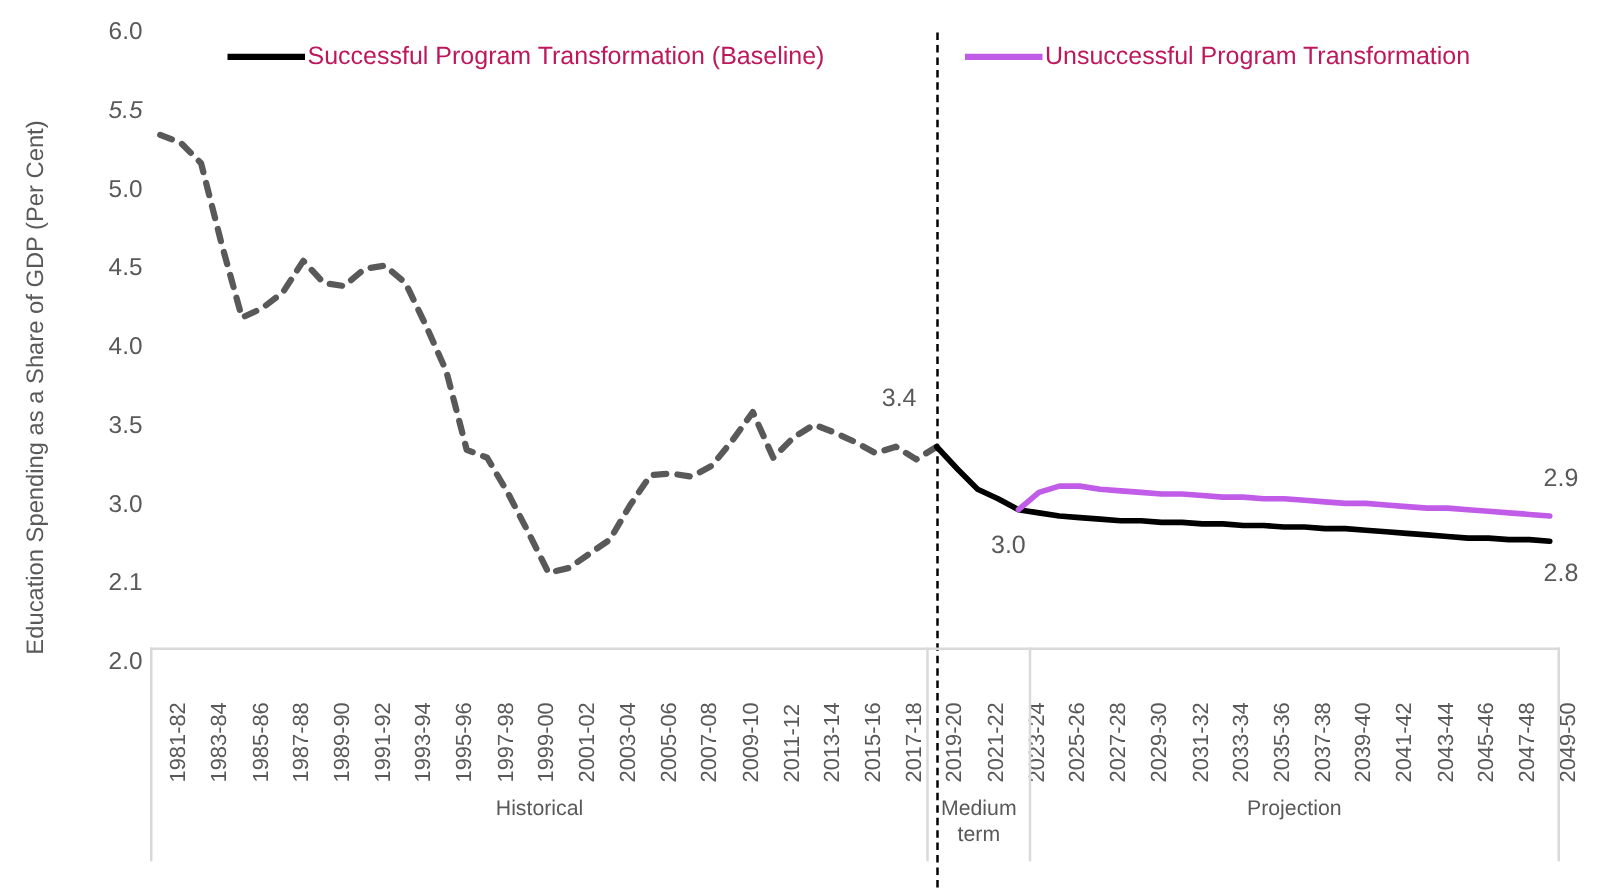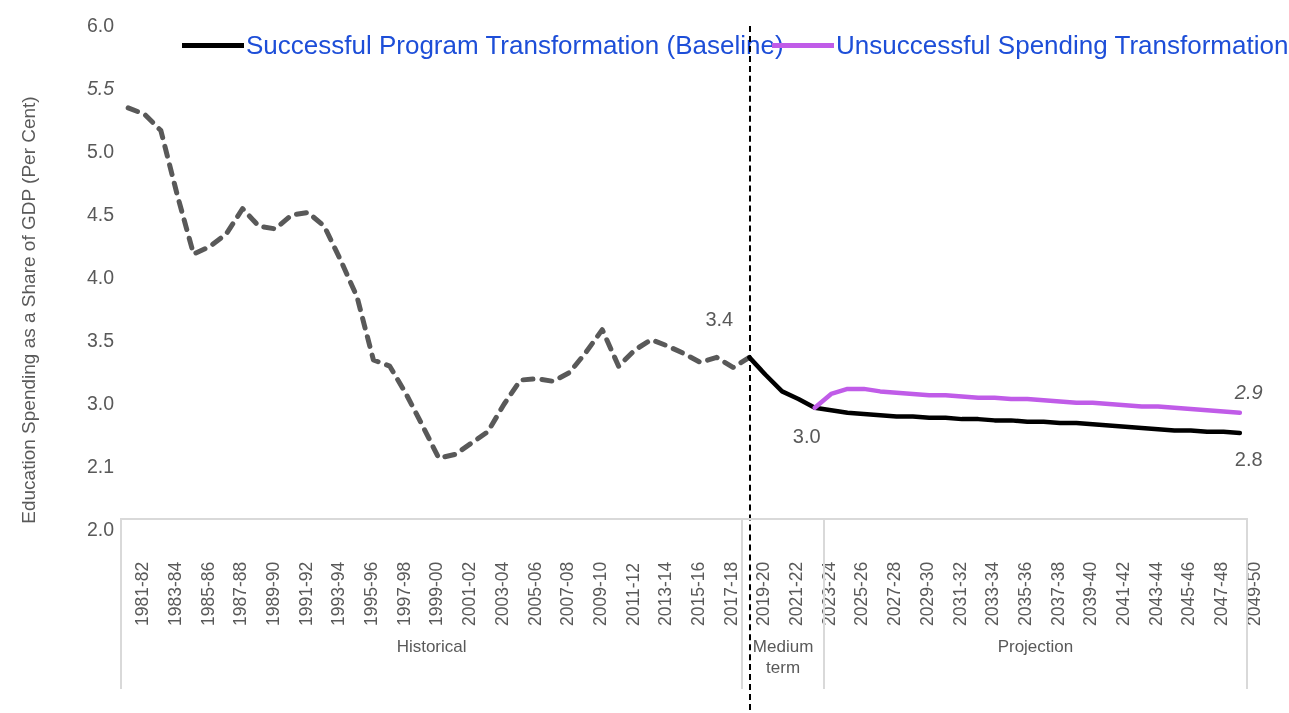--- a/index.html
+++ b/index.html
@@ -49,22 +49,22 @@
   }
   .legend-swatch.baseline {
     border-top-width: 5px;
     border-top-color: #000000;
   }
   .legend-swatch.unsuccessful {
     border-top-width: 5px;
     border-top-color: #c05ce8;
   }
   .legend-label {
-    font-size: 26px;
-    color: #1d4ed8;
+    font-size: 20px;
+    color: #be185d;
     white-space: nowrap;
     line-height: 1;
   }
 
   
   .y-axis-title {
     position: absolute;
     left: 0px;
     top: 0px;
     width: 600px;
@@ -186,21 +186,21 @@
 
 <div id="chart-root">
 
   <div class="legend">
     <div class="legend-entry baseline">
       <span class="legend-swatch baseline"></span>
       <span class="legend-label">Successful Program Transformation (Baseline)</span>
     </div>
     <div class="legend-entry unsuccessful">
       <span class="legend-swatch unsuccessful"></span>
-      <span class="legend-label">Unsuccessful Spending Transformation</span>
+      <span class="legend-label">Unsuccessful Program Transformation</span>
     </div>
   </div>
 
   <div class="y-axis-title">Education Spending as a Share of GDP (Per Cent)</div>
 
   <div class="y-ticks" id="y-ticks">
       <div class="y-tick" style="top: 26px;">6.0</div>
       <div class="y-tick" style="top: 89px; font-style: italic;">5.5</div>
       <div class="y-tick" style="top: 152px;">5.0</div>
       <div class="y-tick" style="top: 215px;">4.5</div>
@@ -216,21 +216,21 @@
         <polyline points="8.17,81.90 24.52,88.20 40.87,104.58 57.22,168.84 73.57,228.06 89.91,220.50 106.26,207.90 122.61,182.70 138.96,200.34 155.30,202.86 171.65,189.00 188.00,186.48 204.35,200.34 220.70,234.36 237.04,270.90 253.39,333.90 269.74,340.20 286.09,367.92 302.43,399.42 318.78,432.18 335.13,428.40 351.48,417.06 367.83,405.72 384.17,378.00 400.52,354.06 416.87,352.80 433.22,355.32 449.57,346.50 465.91,326.34 482.26,303.66 498.61,340.20 514.96,323.82 531.30,313.74 547.65,320.04 564.00,327.60 580.35,336.42 596.70,331.38 613.04,341.46 629.39,331.38" fill="none" stroke="#595959" stroke-width="5" stroke-linecap="round" stroke-linejoin="round" stroke-dasharray="10 9"></polyline>
         <polyline points="629.39,331.38 645.74,349.02 662.09,365.40 678.43,372.96 694.78,381.78 711.13,384.30 727.48,386.82 743.83,388.08 760.17,389.34 776.52,390.60 792.87,390.60 809.22,391.86 825.57,391.86 841.91,393.12 858.26,393.12 874.61,394.38 890.96,394.38 907.30,395.64 923.65,395.64 940.00,396.90 956.35,396.90 972.70,398.16 989.04,399.42 1005.39,400.68 1021.74,401.94 1038.09,403.20 1054.43,404.46 1070.78,404.46 1087.13,405.72 1103.48,405.72 1119.83,406.98" fill="none" stroke="#000000" stroke-width="4.5" stroke-linecap="round" stroke-linejoin="round"></polyline>
         <polyline points="694.78,381.78 711.13,367.92 727.48,362.88 743.83,362.88 760.17,365.40 776.52,366.66 792.87,367.92 809.22,369.18 825.57,369.18 841.91,370.44 858.26,371.70 874.61,371.70 890.96,372.96 907.30,372.96 923.65,374.22 940.00,375.48 956.35,376.74 972.70,376.74 989.04,378.00 1005.39,379.26 1021.74,380.52 1038.09,380.52 1054.43,381.78 1070.78,383.04 1087.13,384.30 1103.48,385.56 1119.83,386.82" fill="none" stroke="#c05ce8" stroke-width="4.5" stroke-linecap="round" stroke-linejoin="round"></polyline>
       </svg>
   </div>
 
   <div class="divider" id="divider-line" style="left: 749.391px; height: 684px;"></div>
 
   <div class="point-label" id="lbl-34" style="left: 705.391px; top: 309.38px;">3.4</div>
   <div class="point-label" id="lbl-30" style="left: 792.783px; top: 425.78px;">3.0</div>
-  <div class="point-label" id="lbl-29" style="left: 1234.83px; top: 382px; font-style: italic;">2.9</div>
+  <div class="point-label" id="lbl-29" style="left: 1234.83px; top: 373px;">2.9</div>
   <div class="point-label" id="lbl-28" style="left: 1234.83px; top: 448.98px;">2.8</div>
 
   <div class="x-ticks" id="x-ticks">
       <div class="x-tick" style="left: 14.1739px; transform: rotate(-90deg) translate(-104px, 0px);">1981-82</div>
       <div class="x-tick" style="left: 46.8696px; transform: rotate(-90deg) translate(-104px, 0px);">1983-84</div>
       <div class="x-tick" style="left: 79.5652px; transform: rotate(-90deg) translate(-104px, 0px);">1985-86</div>
       <div class="x-tick" style="left: 112.261px; transform: rotate(-90deg) translate(-104px, 0px);">1987-88</div>
       <div class="x-tick" style="left: 144.957px; transform: rotate(-90deg) translate(-104px, 0px);">1989-90</div>
       <div class="x-tick" style="left: 177.652px; transform: rotate(-90deg) translate(-104px, 0px);">1991-92</div>
       <div class="x-tick" style="left: 210.348px; transform: rotate(-90deg) translate(-104px, 0px);">1993-94</div>

